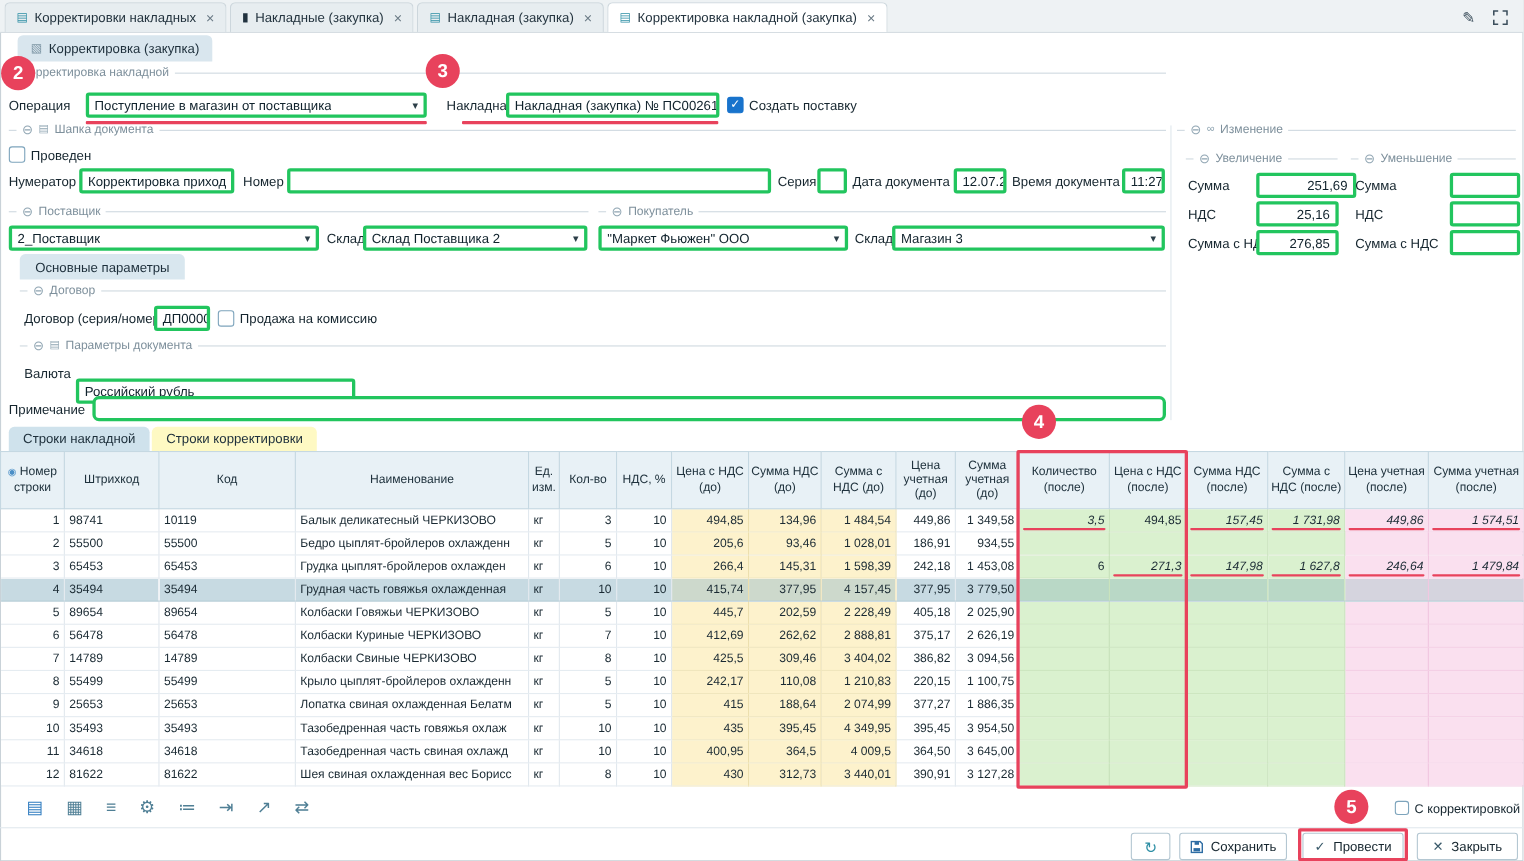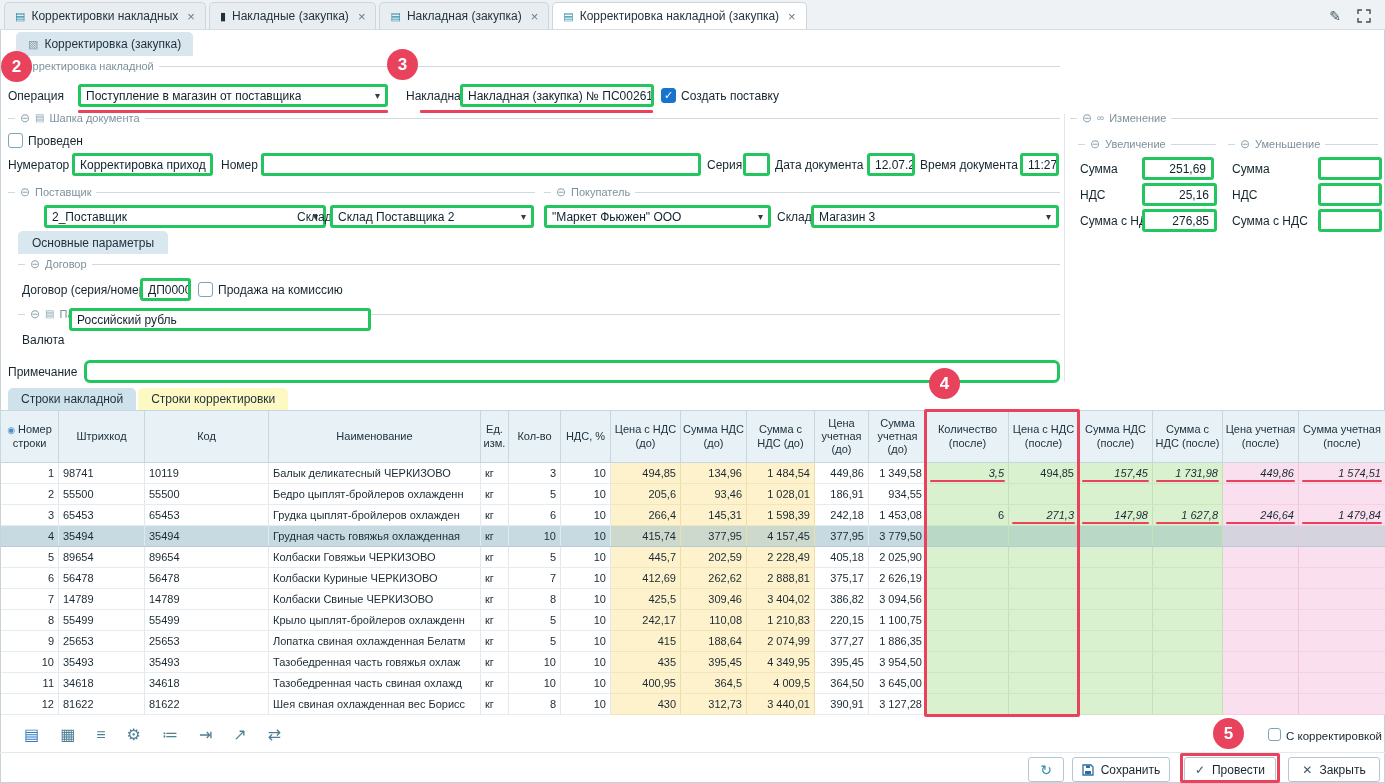--- a/index.html
+++ b/index.html
@@ -186,21 +186,21 @@
   <span>Поставщик</span>
     <span class="line"></span>
 </div>
 <div class="ghead" style="left:544px; top:186px; width:516px;">
   <span class="pre"></span>
   <span class="co">⊖</span>
   <span>Покупатель</span>
     <span class="line"></span>
 </div>
 
-<div class="inp sel" style="left:8px; top:205px; width:282px;margin-left:36px;">
+<div class="inp sel" style="left:8px; top:205px; width:282px;">
   <span class="val">2_Поставщик</span>
   <span class="arr">▾</span>
 </div>
 <span class="lbl" style="left:297px; top:205px;">Склад</span>
 <div class="inp sel" style="left:330px; top:205px; width:204px;">
   <span class="val">Склад Поставщика 2</span>
   <span class="arr">▾</span>
 </div>
 
 <div class="inp sel" style="left:544px; top:205px; width:227px;">
@@ -231,21 +231,21 @@
 <span class="lbl" style="left:218px; top:278px;">Продажа на комиссию</span>
 
 <div class="ghead" style="left:18px; top:308px; width:1042px;">
   <span class="pre"></span>
   <span class="co">⊖</span>
   <span class="gi">▤</span>
   <span>Параметры документа</span>
     <span class="line"></span>
 </div>
 <span class="lbl" style="left:22px; top:328px;">Валюта</span>
-<div class="inp" style="left:69px; top:308px; width:302px;">
+<div class="inp" style="left:69px; top:344px; width:254px;">
   <span class="val">Российский рубль</span>
 </div>
 
 <span class="lbl" style="left:8px; top:360px;">Примечание</span>
 <div class="inp" style="left:84px; top:360px; width:976px; border-radius:6px;">
   <span class="val"></span>
 </div>
 
 <div class="vline" style="left:1064px; top:114px; height:268px;"></div>
 <div class="ghead" style="left:1070px; top:112px; width:308px;">
@@ -262,21 +262,21 @@
     <span class="line"></span>
 </div>
 <div class="ghead" style="left:1228px; top:138px; width:150px;">
   <span class="pre"></span>
   <span class="co">⊖</span>
   <span>Уменьшение</span>
     <span class="line"></span>
 </div>
 
 <span class="lbl" style="left:1080px; top:157px;">Сумма</span>
-<div class="inp right" style="left:1142px; top:157px; width:72px;">
+<div class="inp right" style="left:1142px; top:157px; width:91px;">
   <span class="val">251,69</span>
 </div>
 <span class="lbl" style="left:1080px; top:183px;">НДС</span>
 <div class="inp right" style="left:1142px; top:183px; width:75px;">
   <span class="val">25,16</span>
 </div>
 <span class="lbl" style="left:1080px; top:209px;">Сумма с НДС</span>
 <div class="inp right" style="left:1142px; top:209px; width:75px;">
   <span class="val">276,85</span>
 </div>

